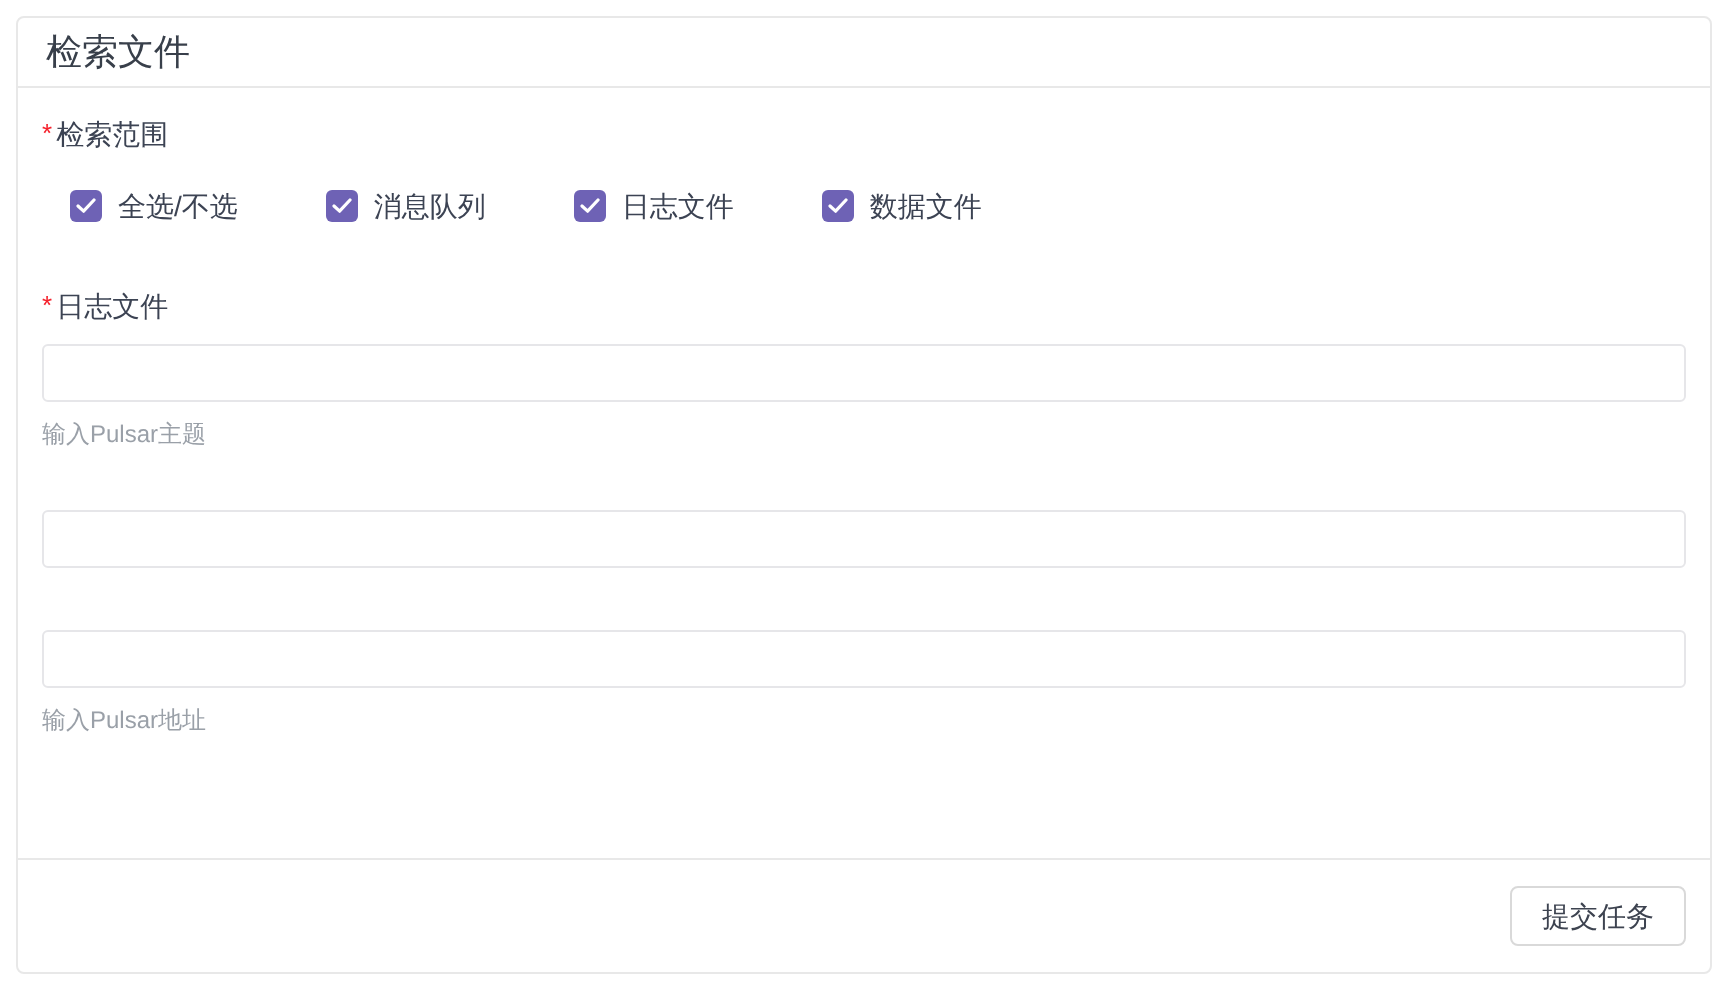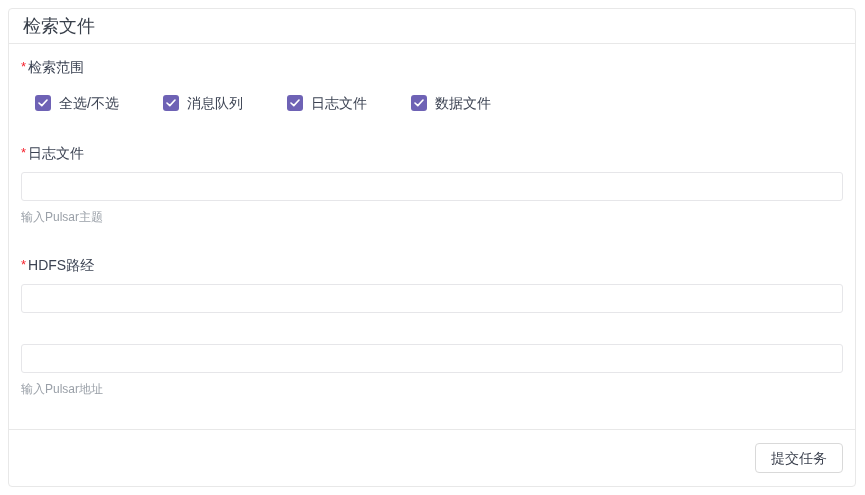--- a/index.html
+++ b/index.html
@@ -103,21 +103,20 @@
       </div>
     </div>
 
     <div class="form-item">
       <div class="form-label"><span class="required-mark">*</span><span>日志文件</span></div>
       <input type="text" class="text-input" value="" style="">
       <div class="helper-text">输入Pulsar主题</div>
     </div>
 
     <div class="form-item">
-      <div class="form-label"><span class="required-mark">*</span><span>HDFS路经</span></div>
       <input type="text" class="text-input" value="" style="">
     </div>
 
     <div class="form-item two-col">
       <div class="col-address">
         <input type="text" class="text-input" value="" style="">
         <div class="helper-text">输入Pulsar地址</div>
       </div>
     </div>
 

